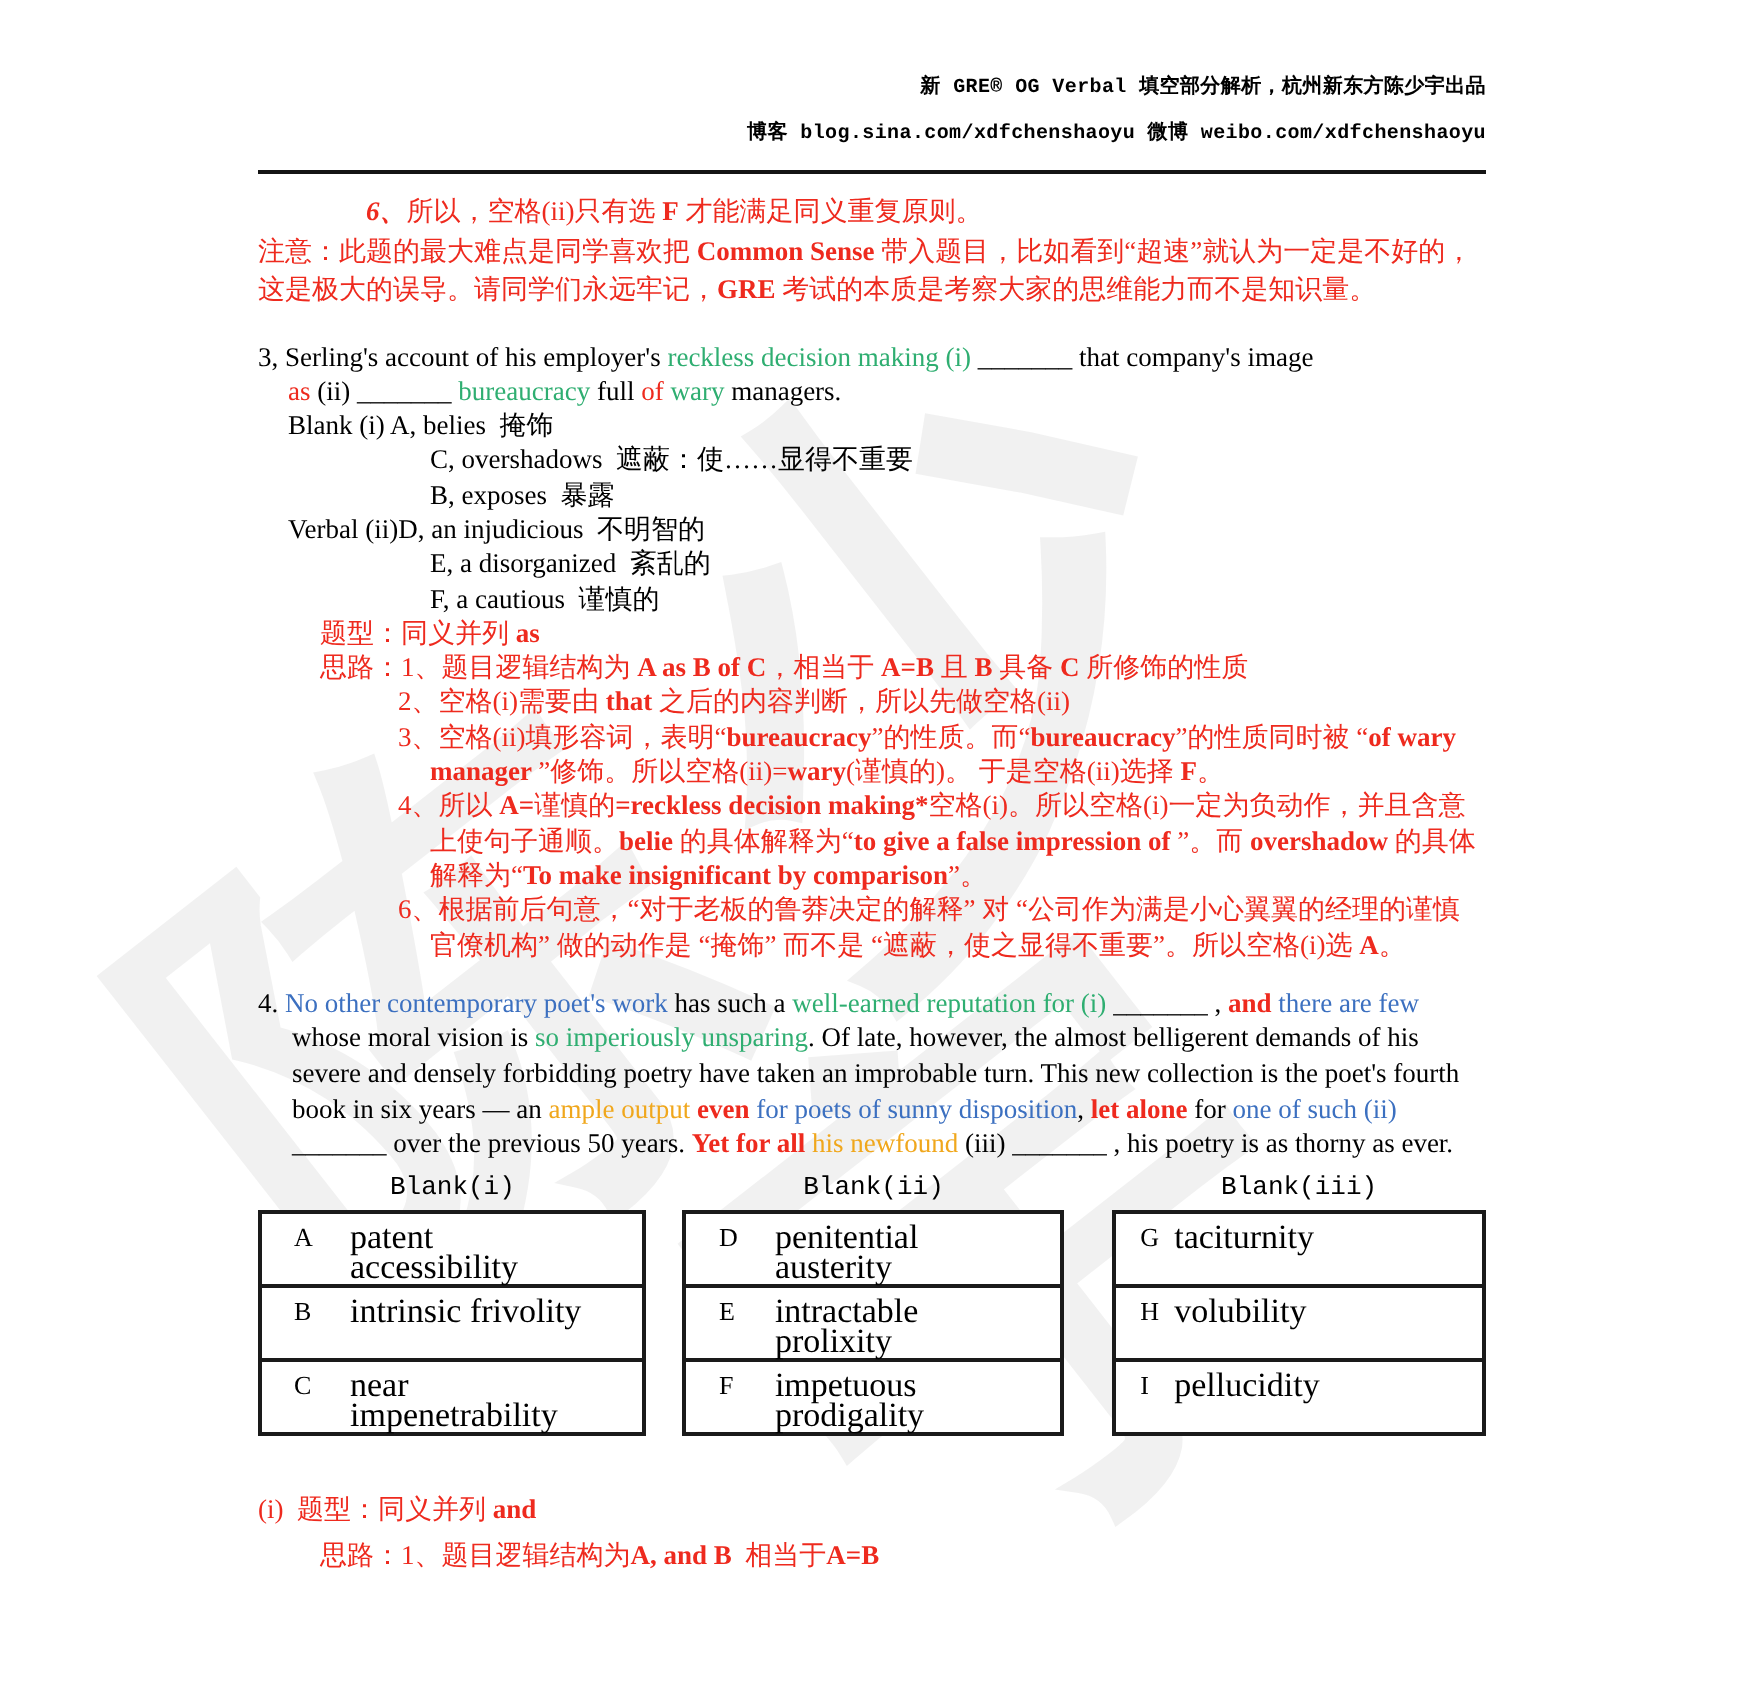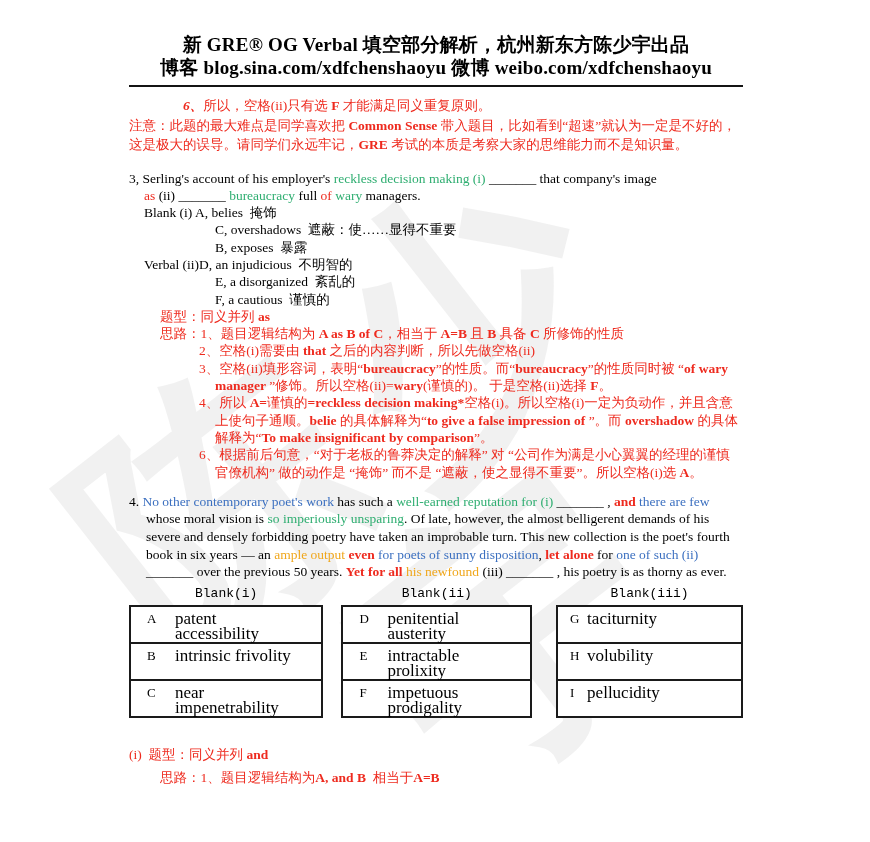--- a/index.html
+++ b/index.html
@@ -7,22 +7,22 @@
   }
   html,body{margin:0;padding:0;background:#ffffff;}
   .page{position:relative;width:870px;height:842px;background:#ffffff;overflow:hidden;
         font-family:"Liberation Serif","DejaVu Serif",serif;font-size:13.5px;color:#000;}
   .watermark{position:absolute;left:0px;top:240px;width:880px;text-align:center;
         font-size:275px;font-weight:bold;letter-spacing:28px;line-height:275px;
         color:rgba(165,165,165,0.16);transform:rotate(-38deg);
         font-family:"Liberation Serif","DejaVu Serif",serif;pointer-events:none;user-select:none;z-index:0;}
   .content{position:absolute;left:129px;top:0;width:614px;z-index:1;}
   .line{white-space:pre-wrap;}
-  .hdr{text-align:center;font-family:Liberation Serif, serif;
-       font-weight:700;font-size:19px;line-height:23px;letter-spacing:0.2px;}
+  .hdr{text-align:right;font-family:Liberation Mono, monospace;
+       font-weight:700;font-size:10px;line-height:23px;letter-spacing:0.2px;}
   .hdr1{margin-top:33px;}
   .rule{border:none;border-top:2.5px solid #141414;margin:6px 0 9px 0;}
   .red{color:var(--red);}
   .c-red{color:var(--red);} .c-green{color:var(--green);} .c-blue{color:var(--blue);}
   .c-orange{color:var(--orange);} .bold{font-weight:700;} .italic{font-style:italic;}
   .red-top .line{line-height:19.5px;}
   .ind73{padding-left:73px;} .ind54{padding-left:54px;}
   .q3{margin-top:15px;}
   .q3 .line{line-height:17.3px;}
   .ind15{padding-left:15px;} .ind31{padding-left:31px;} .ind86{padding-left:86px;}

